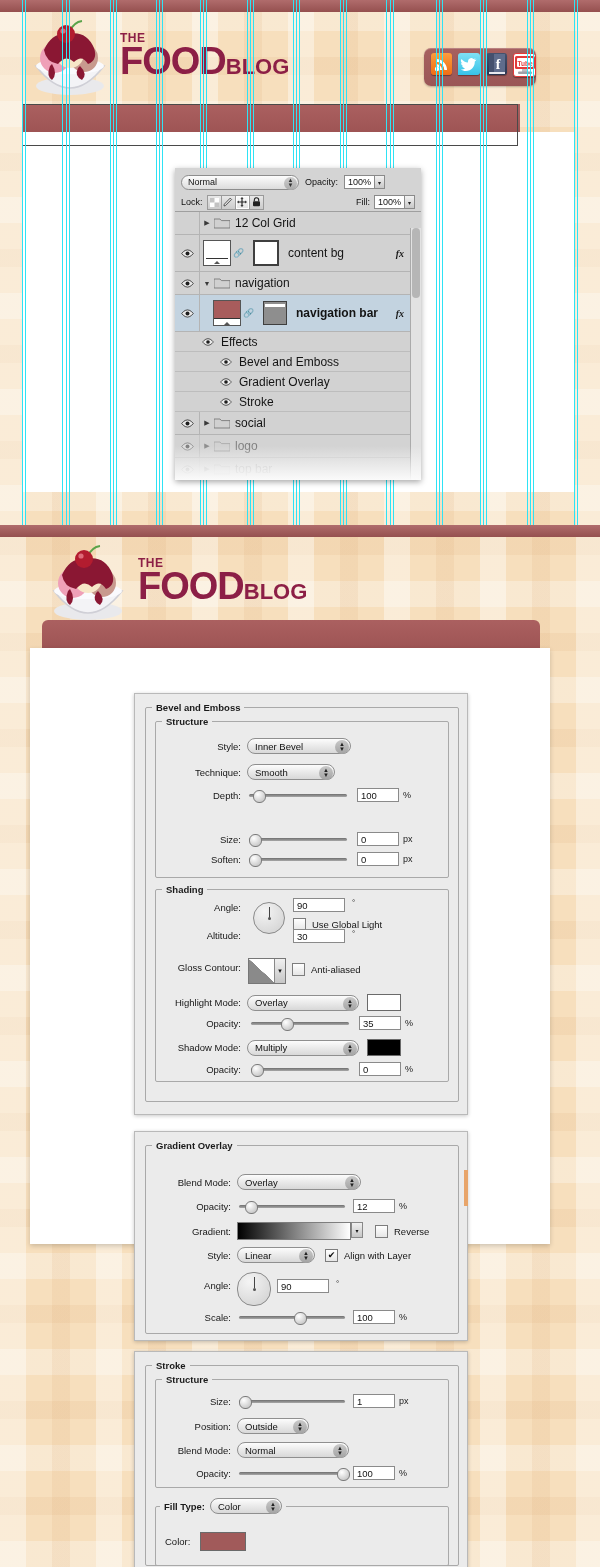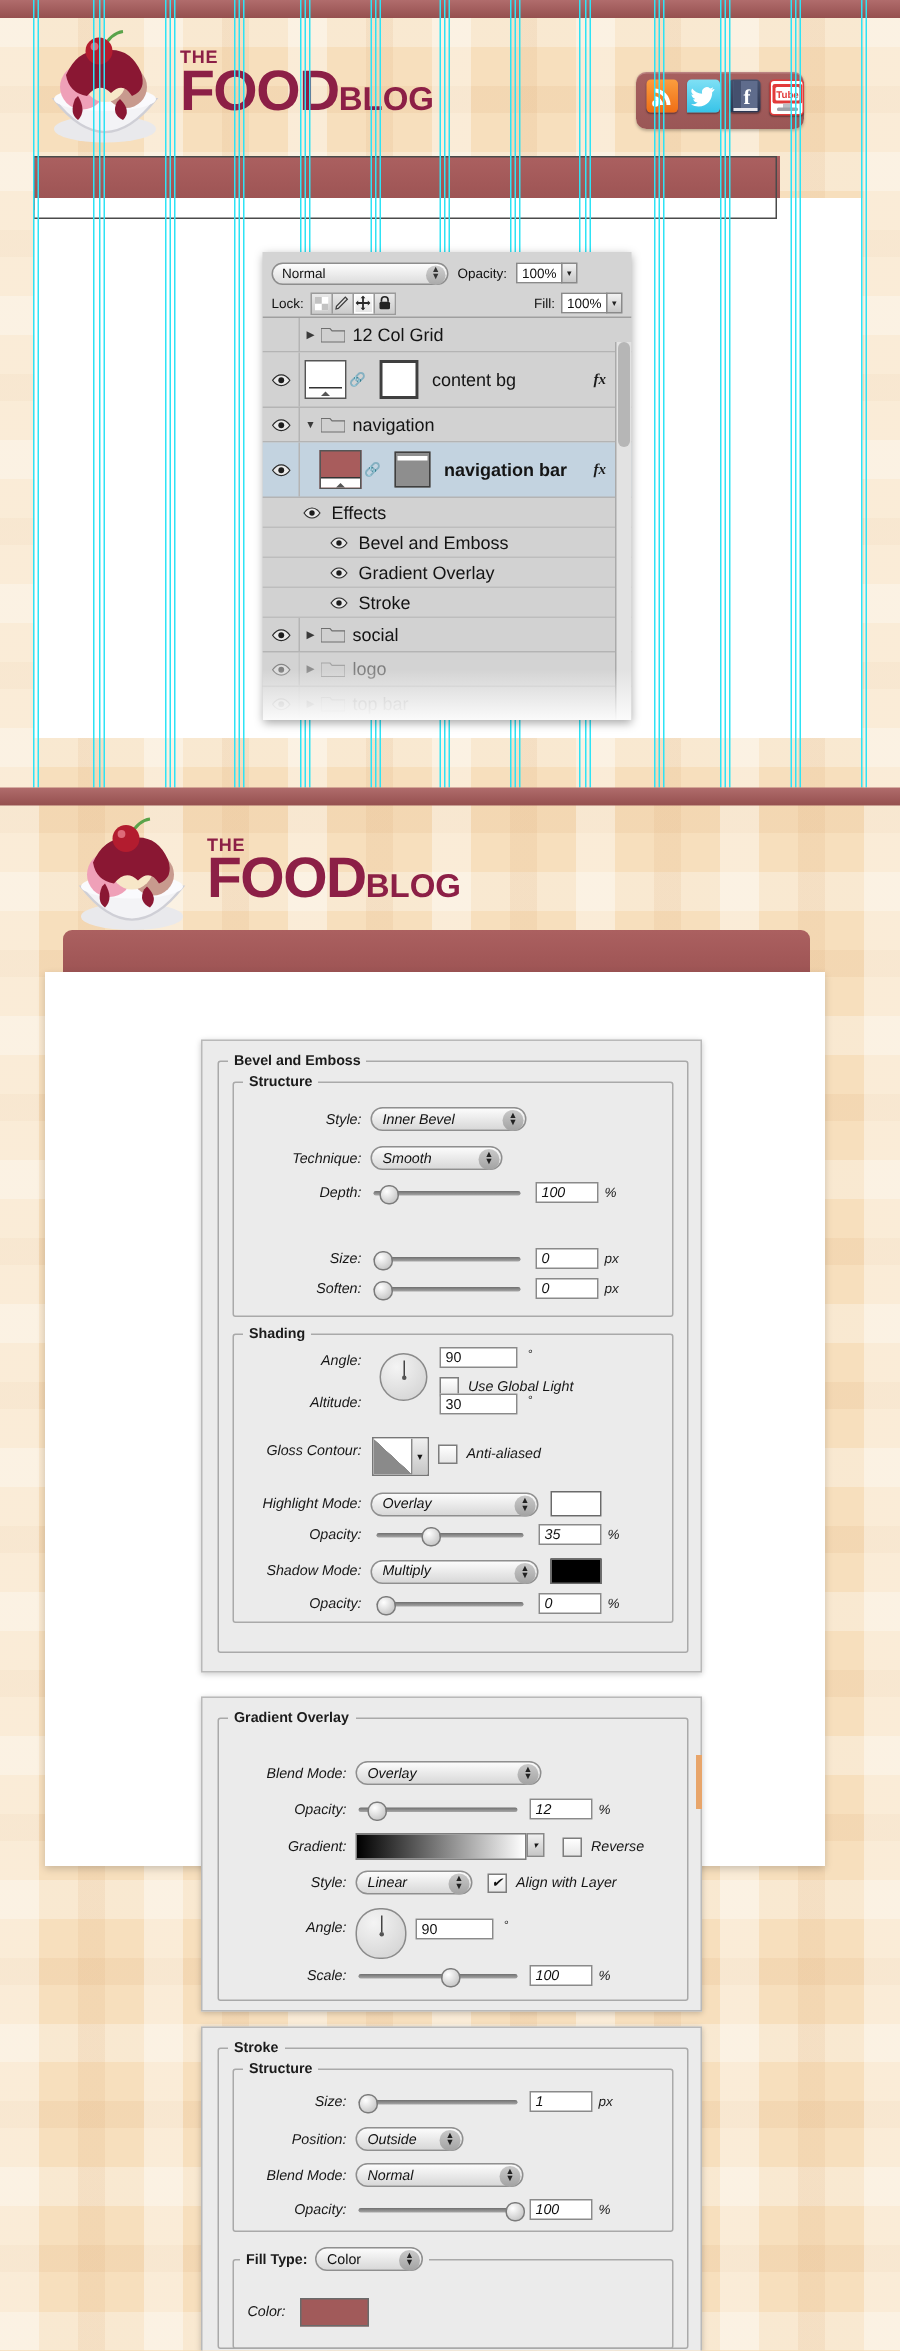--- a/index.html
+++ b/index.html
@@ -173,21 +173,21 @@
   #dlg-gradient{left:134px;top:1131px;width:332px;height:208px;}
   #dlg-stroke{left:134px;top:1351px;width:332px;height:216px;}
 
   fieldset.fs{
     border:1px solid #a9a9a9;margin:0;padding:0;position:absolute;
     border-radius:2px;
   }
   fieldset.fs > legend{
     font-size:9.5px;font-weight:bold;color:#1b1b1b;padding:0 4px;margin-left:6px;
   }
-  .frow{position:absolute;display:flex;align-items:center;font-size:9.5px;font-style:italic;}
+  .frow{position:absolute;display:flex;align-items:center;font-size:9.5px;}
   .flabel{text-align:right;font-size:9.5px;color:#161616;}
   .pscombo{
     height:16px;border:1px solid #8f8f8f;border-radius:8px;
     background:linear-gradient(#fcfcfc,#d8d8d8);
     display:flex;align-items:center;position:relative;
     padding:0 20px 0 7px;font-size:9.5px;color:#111;box-sizing:border-box;
   }
   .pscombo .stp{
     position:absolute;right:1px;top:1px;width:14px;height:14px;border-radius:7px;
     background:linear-gradient(#c9c9c9,#a2a2a2);

